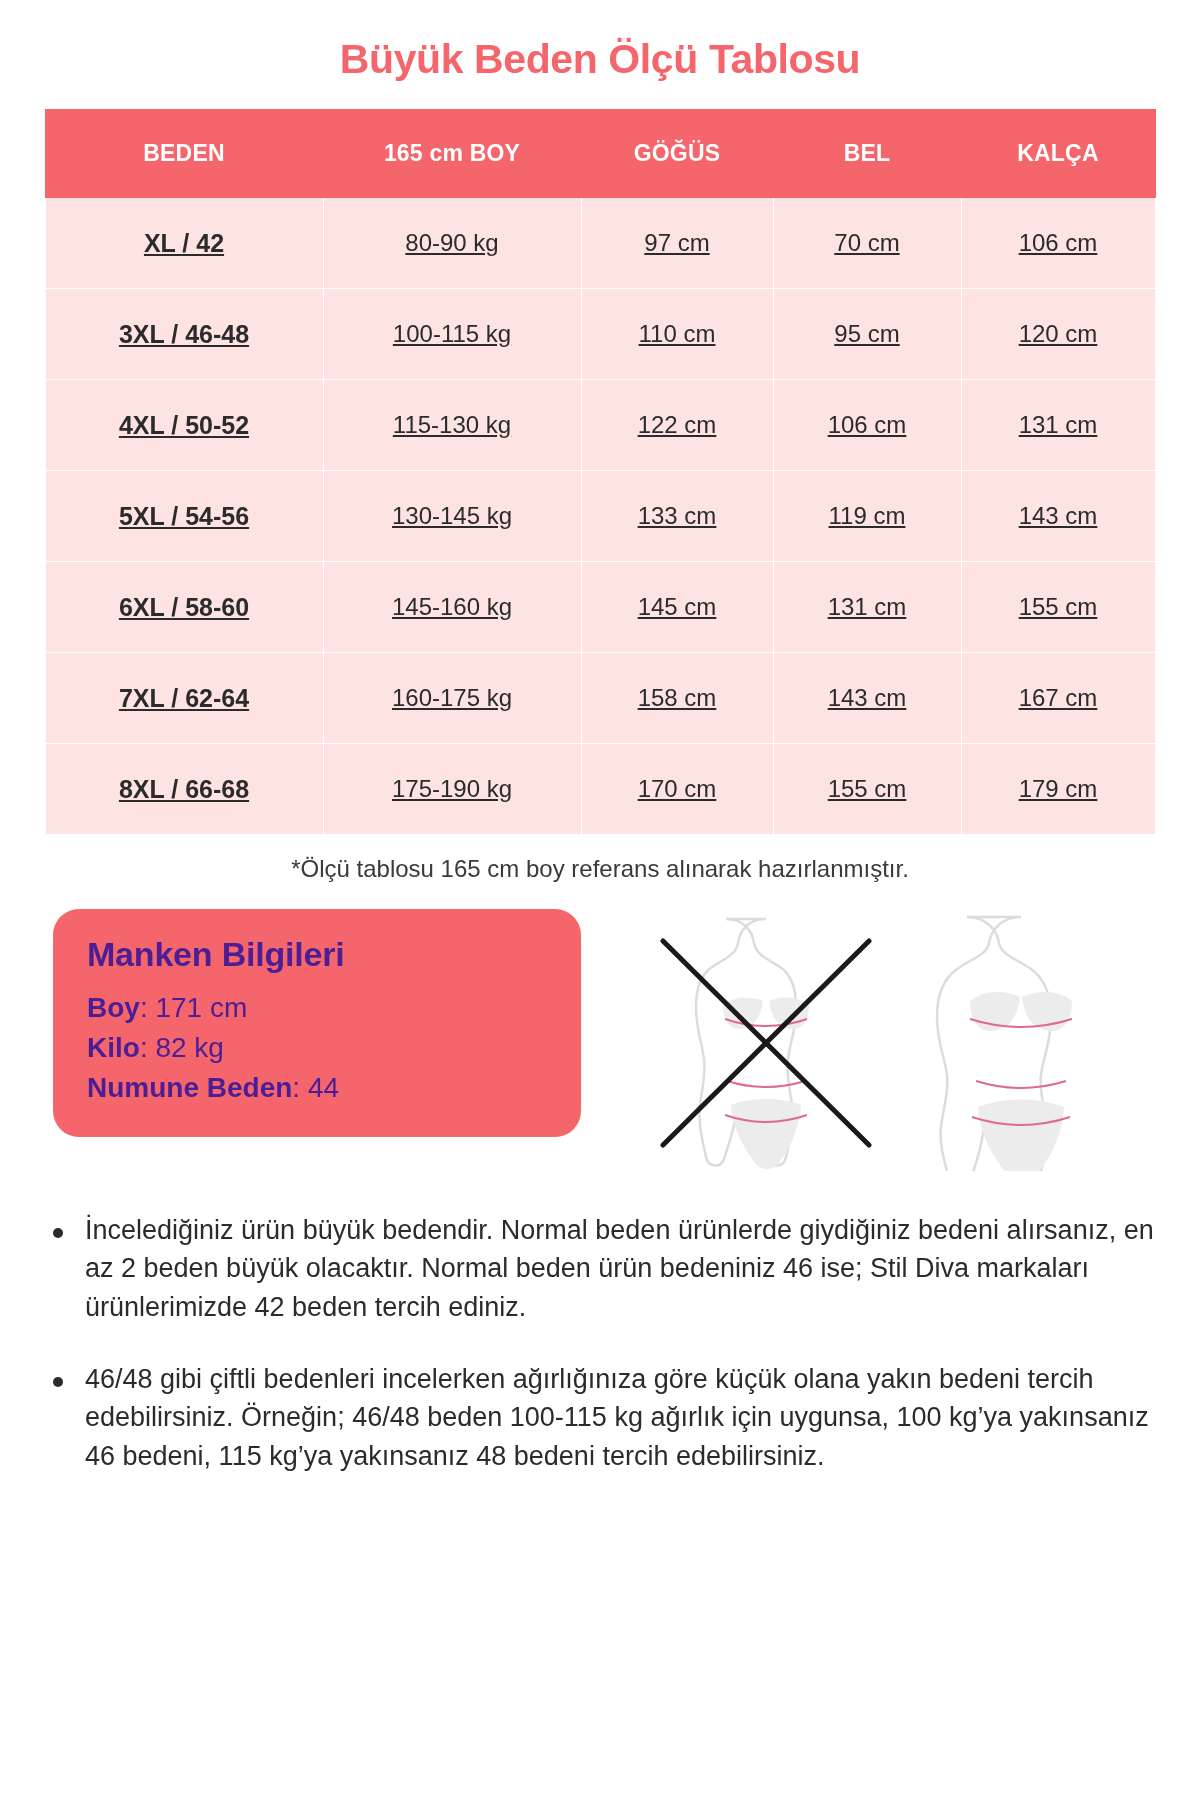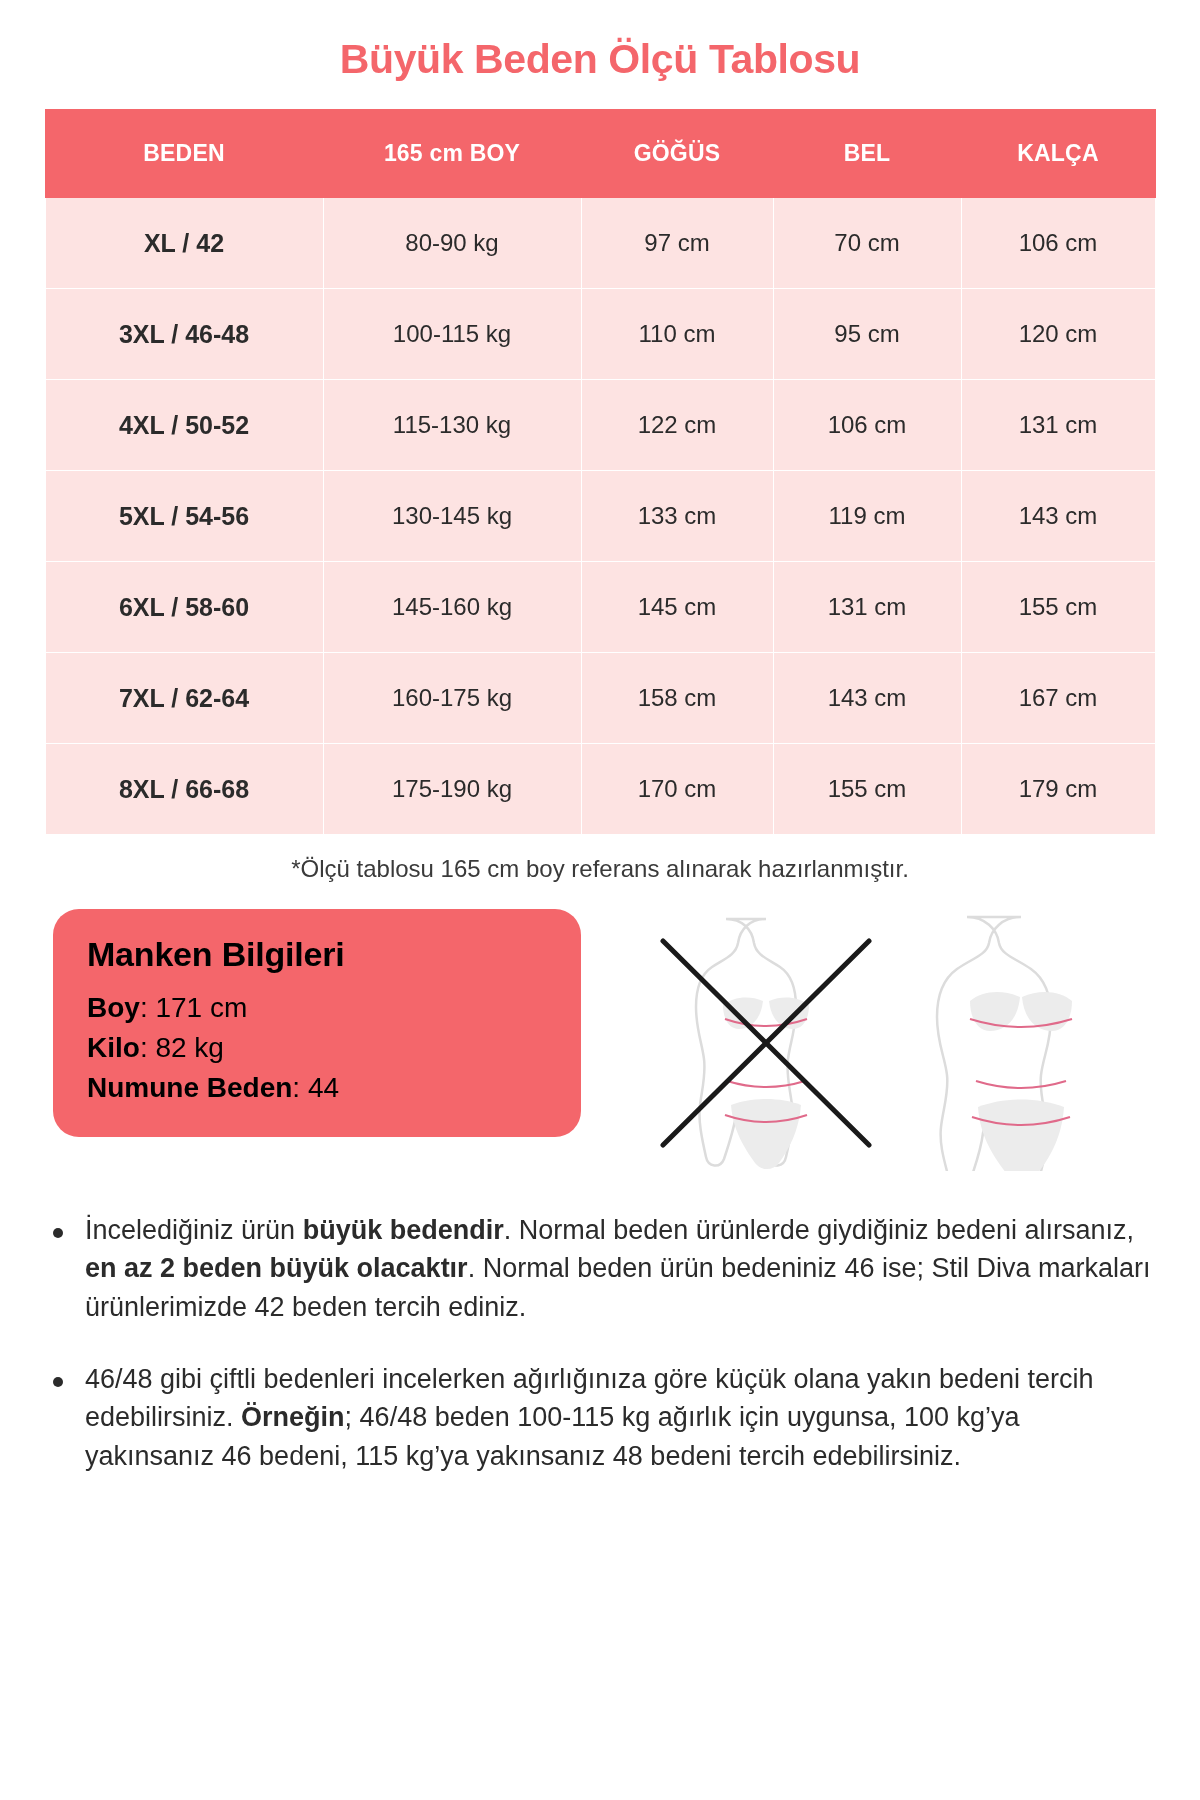--- a/index.html
+++ b/index.html
@@ -44,20 +44,21 @@
     letter-spacing: 0.2px;
     border: 1px solid #f4666b;
   }
   table.size-table td {
     background: #fde3e2;
     color: #2b2b2b;
     font-size: 24px;
     height: 91px;
     text-align: center;
     border: 1px solid #ffffff;
+    text-decoration: underline;
   }
   table.size-table td.beden {
     font-weight: bold;
     font-size: 25px;
   }
   col.c1 { width: 278px; }
   col.c2 { width: 258px; }
   col.c3 { width: 192px; }
   col.c4 { width: 188px; }
   col.c5 { width: 194px; }
@@ -75,21 +76,21 @@
     display: flex;
     align-items: flex-start;
     margin: 0 auto;
     width: 1110px;
   }
   .model-card {
     width: 528px;
     background: #f4666b;
     border-radius: 26px;
     padding: 26px 34px 30px 34px;
-    color: #000000;
+    color: #4c1d95;
     margin-left: 8px;
   }
   .model-card h2 {
     margin: 0 0 14px 0;
     font-size: 34px;
     font-weight: bold;
     letter-spacing: -0.2px;
   }
   .model-line {
     font-size: 28px;
@@ -129,21 +130,21 @@
     border-radius: 50%;
     margin-top: 17px;
     margin-right: 22px;
     flex: 0 0 auto;
   }
   .note-text {
     font-size: 27px;
     line-height: 1.42;
     color: #2b2b2b;
   }
-  .note-text b { font-weight: bold; }
+  .note-text b { font-weight: normal; }
 </style>
 </head>
 <body>
 
 <div class="page">
 
   <div class="title">Büyük Beden Ölçü Tablosu</div>
 
   <table class="size-table">
     <colgroup>

